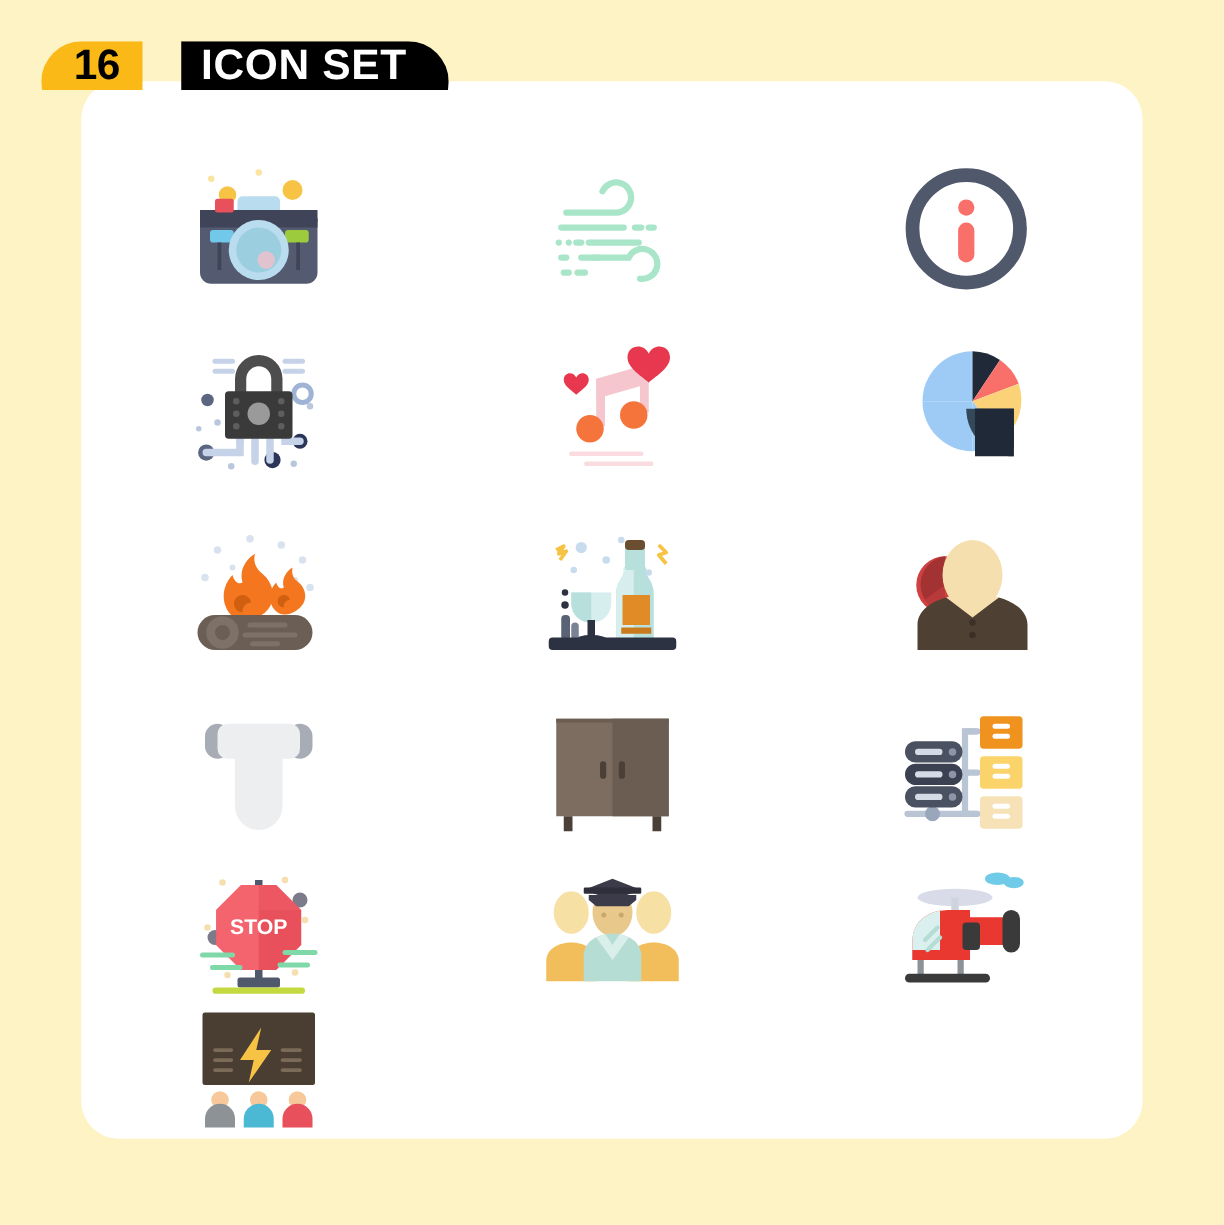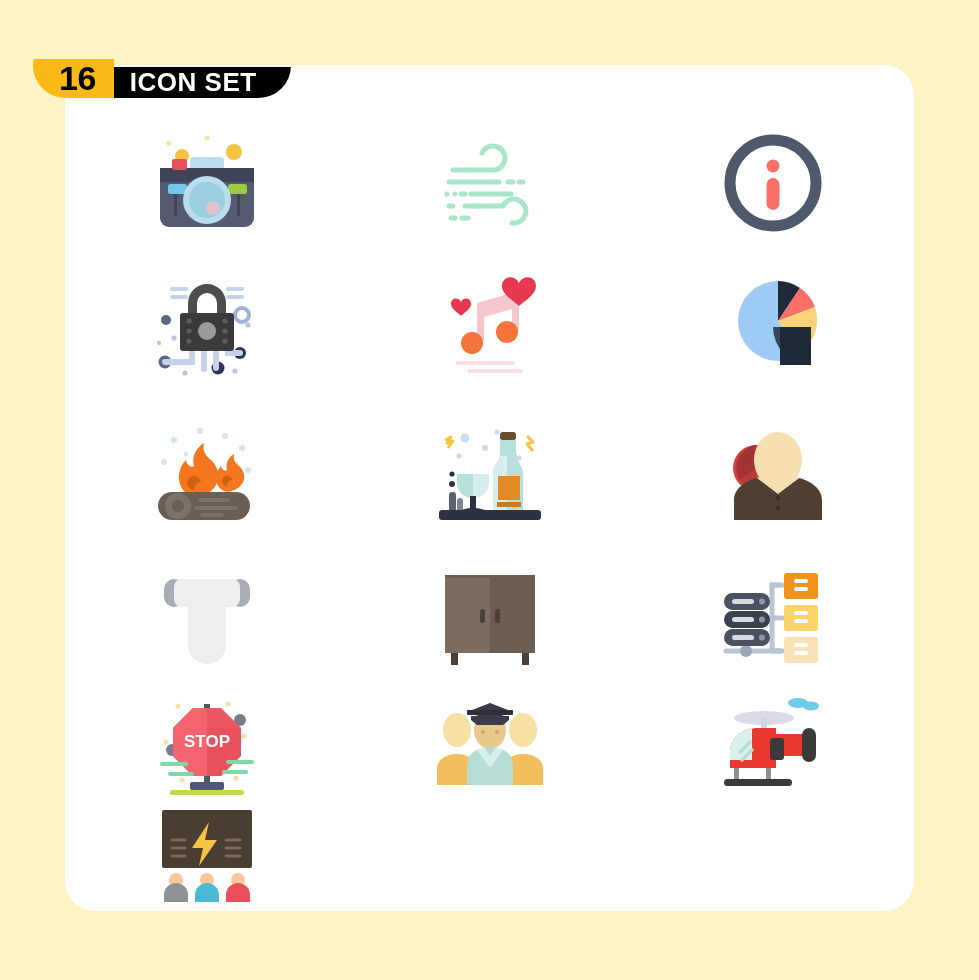--- a/index.html
+++ b/index.html
@@ -21,45 +21,46 @@
     height: 846px;
     background: #ffffff;
     border-radius: 30px;
   }
   #banner {
     position: absolute;
     left: 33px;
     top: 33px;
     height: 65px;
     display: flex;
-    align-items: flex-end;
+    align-items: flex-start;
     border-radius: 33px;
     overflow: hidden;
     z-index: 5;
   }
   #banner-count {
     background: #fbb917;
     color: #000000;
     font-size: 34px;
     font-weight: bold;
     display: flex;
     align-items: center;
     justify-content: center;
     padding: 0 18px 0 26px;
     letter-spacing: -0.5px;
   }
   #banner-title {
     background: #000000;
     color: #ffffff;
-    font-size: 26px;
+    font-size: 34px;
     font-weight: bold;
     display: flex;
     align-items: center;
     padding: 0 34px 0 16px;
     letter-spacing: 0.5px;
+    margin-left: 31px;
   }
   #grid {
     position: absolute;
     left: 65px;
     top: 110px;
     width: 849px;
     height: 800px;
     display: grid;
     grid-template-columns: repeat(3, 1fr);
     grid-template-rows: repeat(4, 1fr);

